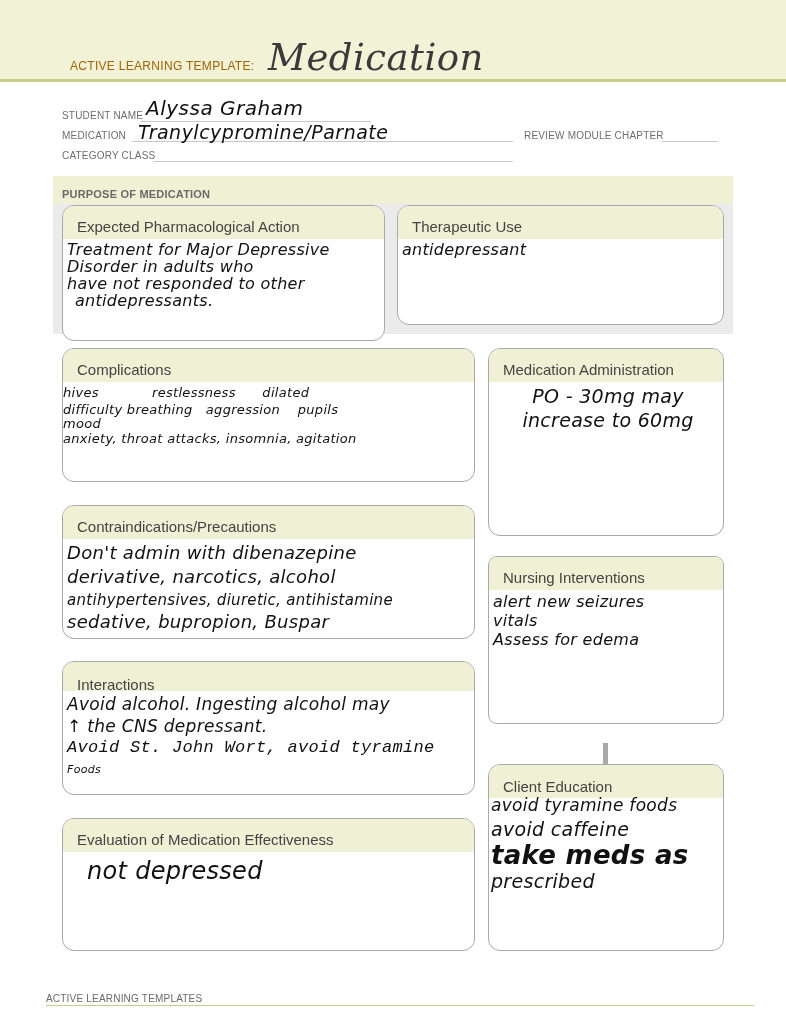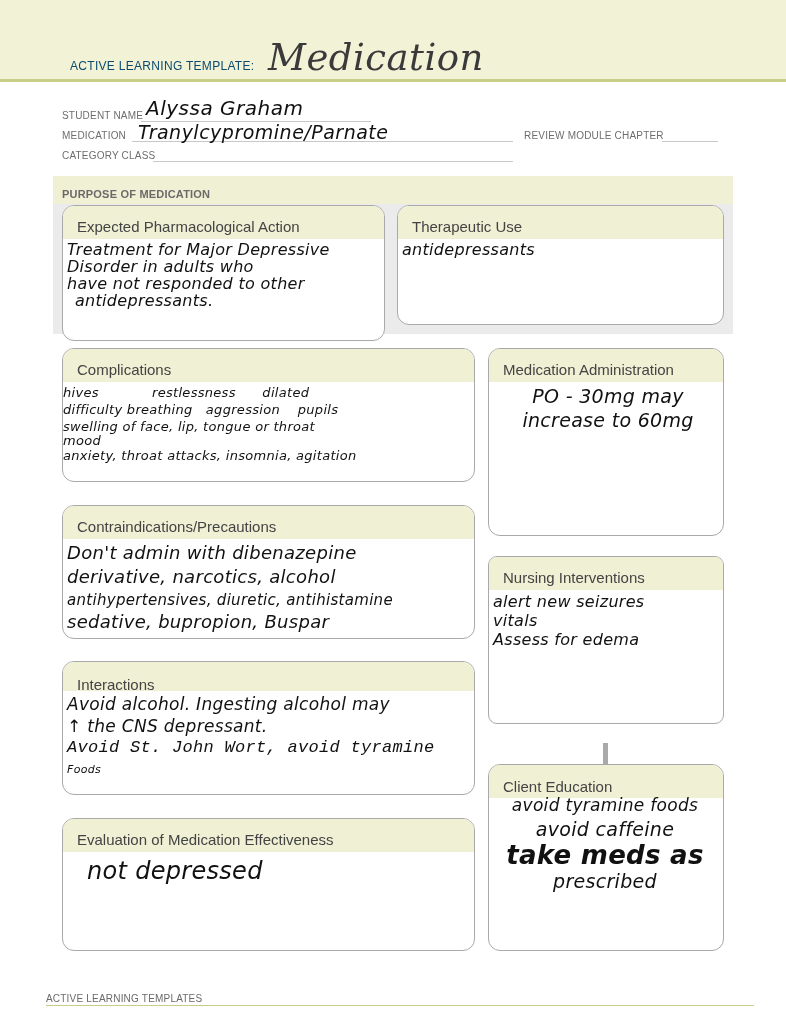--- a/index.html
+++ b/index.html
@@ -1,21 +1,21 @@
 <!DOCTYPE html>
 <html><head>
 <meta charset="utf-8">
 <style>
   * { box-sizing: border-box; margin: 0; padding: 0; }
   html, body { width: 786px; height: 1018px; background: #ffffff; overflow: hidden; }
   body { position: relative; font-family: "Liberation Sans", sans-serif; color: #333; }
 
   .header-band { position: absolute; left: 0; top: 0; width: 786px; height: 80px; background: #f1f2d6; }
   .header-rule { position: absolute; left: 0; top: 79px; width: 786px; height: 3px; background: #c9cd86; }
-  .header-label { position: absolute; left: 70px; top: 59px; font-size: 12px; letter-spacing: 0.3px; color: #0c4a6e; font-family: "Liberation Sans", sans-serif; }
+  .header-label { position: absolute; left: 70px; top: 59px; font-size: 12px; letter-spacing: 0.3px; color: #a16207; font-family: "Liberation Sans", sans-serif; }
   .header-title { position: absolute; left: 268px; top: 36px; font-size: 37px; font-style: italic; color: #3a3a3a; font-family: "DejaVu Serif", serif; letter-spacing: 0.5px; }
 
   .field-row { position: absolute; left: 62px; font-size: 10px; color: #6d6d6d; letter-spacing: 0.2px; text-align: center; }
   .field-line { position: absolute; height: 1px; background: #c8c8cc; }
   .hw { font-family: "DejaVu Sans", sans-serif; color: #111; font-weight: normal; font-style: italic; letter-spacing: 0.5px; position: absolute; white-space: nowrap; }
 
   .purpose-band { position: absolute; left: 53px; top: 176px; width: 680px; height: 158px; background: #ebebeb; }
   .purpose-top { position: absolute; left: 53px; top: 176px; width: 680px; height: 28px; background: #eff0d4; }
   .purpose-label { position: absolute; left: 62px; top: 188px; font-size: 11px; font-weight: bold; color: #6a6a6a; letter-spacing: 0.2px; }
 
@@ -61,30 +61,29 @@
     <div class="hwline">Treatment for Major Depressive</div>
     <div class="hwline">Disorder in adults who</div>
     <div class="hwline">have not responded to other</div>
     <div class="hwline" style="padding-left:8px;">antidepressants.</div>
   </div>
 </div>
 
 <div class="box" style="left:397px; top:205px; width:327px; height:120px;">
   <div class="box-head">Therapeutic Use</div>
   <div class="box-body">
-    <div class="hwline">antidepressants</div>
+    <div class="hwline">antidepressant</div>
   </div>
 </div>
 
 <div class="box" style="left:62px; top:348px; width:413px; height:134px;">
   <div class="box-head">Complications</div>
   <div class="box-body" style="padding-left:0;">
     <div class="hwline" style="font-size:13px; line-height:17px; white-space:pre;">hives            restlessness      dilated</div>
     <div class="hwline" style="font-size:13px; line-height:17px; white-space:pre;">difficulty breathing   aggression    pupils</div>
-    <div class="hwline" style="font-size:13px; line-height:17px;">swelling of face, lip, tongue or throat</div>
     <div class="hwline" style="font-size:13px; line-height:12px;">mood</div>
     <div class="hwline" style="font-size:13px; line-height:17px;">anxiety, throat attacks, insomnia, agitation</div>
   </div>
 </div>
 
 <div class="box" style="left:488px; top:348px; width:236px; height:188px;">
   <div class="box-head">Medication Administration</div>
   <div class="box-body" style="padding-left:8px;text-align:center;">
     <div class="hwline" style="font-size:19px; line-height:24px;">PO - 30mg may</div>
     <div class="hwline" style="font-size:19px; line-height:24px;">increase to 60mg</div>
@@ -117,21 +116,21 @@
   <div class="box-body">
     <div class="hwline" style="font-size:17px; line-height:22px;">Avoid alcohol. Ingesting alcohol may</div>
     <div class="hwline" style="font-size:17px; line-height:22px;">↑ the CNS depressant.</div>
     <div class="hwline" style="font-size:17px; line-height:22px;font-family:Liberation Mono, monospace;">Avoid St. John Wort, avoid tyramine</div>
     <div class="hwline" style="font-size:11px; line-height:22px;">Foods</div>
   </div>
 </div>
 
 <div class="box" style="left:488px; top:764px; width:236px; height:187px;">
   <div class="box-head" style="height:33px; padding-top:13px;">Client Education</div>
-  <div class="box-body" style="padding-left:2px; margin-top:-6px;text-align:center;">
+  <div class="box-body" style="padding-left:2px; margin-top:-6px;">
     <div class="hwline" style="font-size:17px; line-height:22px;">avoid tyramine foods</div>
     <div class="hwline" style="font-size:19px; line-height:26px;">avoid caffeine</div>
     <div class="hwline" style="font-size:26px; line-height:26px;font-weight:bold;">take meds as</div>
     <div class="hwline" style="font-size:19px; line-height:26px;">prescribed</div>
   </div>
 </div>
 
 <div class="box" style="left:62px; top:818px; width:413px; height:133px;">
   <div class="box-head">Evaluation of Medication Effectiveness</div>
   <div class="box-body" style="padding-left:24px; padding-top:4px;">

